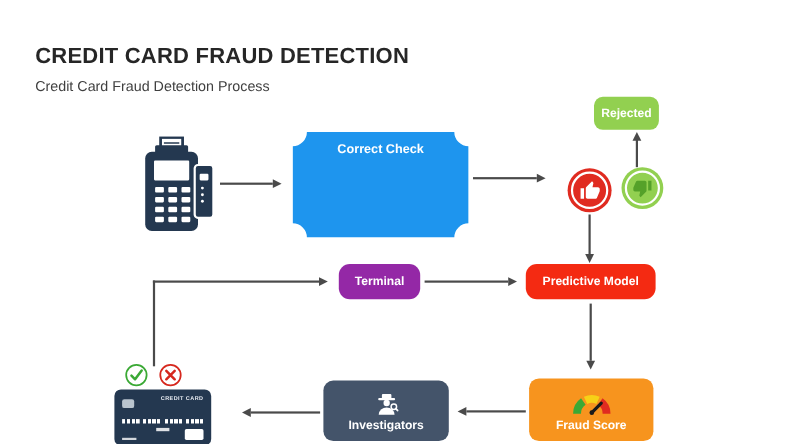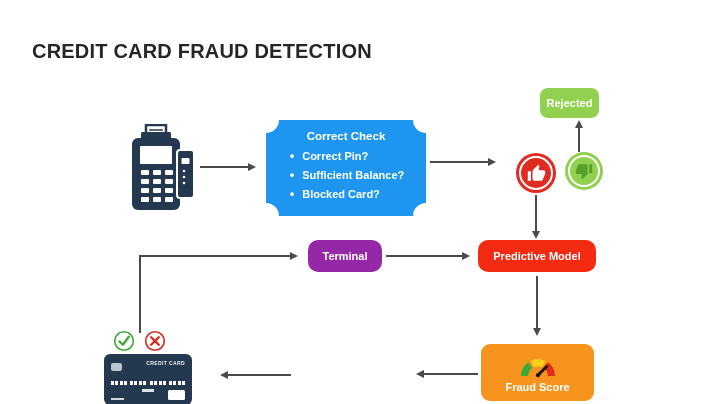--- a/index.html
+++ b/index.html
@@ -61,20 +61,21 @@
   .cc-mid{position:absolute;top:35px;left:38px;width:12px;height:2.5px;background:#fff;opacity:.85;}
   .cc-bl{position:absolute;bottom:5px;left:7px;width:13px;height:2.5px;background:#fff;opacity:.8;}
   .cc-sig{position:absolute;bottom:5px;right:7px;width:17px;height:10px;background:#fff;border-radius:1.5px;}
 </style>
 </head>
 <body>
 
 <div class="canvas">
 
   <div class="abs page-title" style="left:32px;top:12px;">CREDIT CARD FRAUD DETECTION</div>
+  <div class="abs page-subtitle" style="left:32px;top:43px;">Credit Card Fraud Detection Process</div>
 
   <div class="abs" style="left:118px;top:96px;width:78px;height:88px;">
     <svg width="78" height="88" viewBox="0 0 78 88">
       <rect x="28" y="1" width="20" height="10" fill="#fff" stroke="#243850" class="" stroke-width="2.5"></rect>
       <line x1="31" y1="6" x2="45" y2="6" stroke="#243850" stroke-width="1.5"></line>
       <rect class="fill-navy" x="23" y="8" width="30" height="7" rx="1.5"></rect>
       <rect class="fill-navy" x="14" y="14" width="48" height="72" rx="6"></rect>
       <rect class="fill-white" x="22" y="22" width="32" height="18" rx="1"></rect>
       <g class="fill-white">
         <rect x="23" y="46" width="8" height="5" rx="1"></rect>
@@ -102,31 +103,20 @@
     <div class="ln" style="left:0;top:4px;width:48px;height:2px;"></div>
     <div class="ah ah-right" style="left:48px;top:1px;"></div>
   </div>
 
   <div class="plaque" style="left:266px;top:92px;width:160px;height:96px;">
     <svg class="bgshape" width="160" height="96" viewBox="0 0 160 96">
       <path d="M13,0 H147 A13,13 0 0 0 160,13 V83 A13,13 0 0 0 147,96 H13 A13,13 0 0 0 0,83 V13 A13,13 0 0 0 13,0 Z" fill="var(--terminal-check-bg,#1e95ee)"></path>
     </svg>
     <div class="plaque-content">
       <div class="plaque-title">Correct Check</div>
-      <div class="plaque-list">
-        <div class="plaque-item">
-            <span>Correct Pin?</span>
-          </div>
-        <div class="plaque-item">
-            <span>Sufficient Balance?</span>
-          </div>
-        <div class="plaque-item">
-            <span>Blocked Card?</span>
-          </div>
-      </div>
     </div>
   </div>
 
   <div class="abs" style="left:430px;top:129px;width:66px;height:10px;">
     <div class="ln" style="left:0;top:4px;width:58px;height:2px;"></div>
     <div class="ah ah-right" style="left:58px;top:1px;"></div>
   </div>
 
   <div class="badge badge-up" style="left:516px;top:125px;width:40px;height:40px;">
     <div class="badge-inner">
@@ -184,20 +174,31 @@
       <circle cx="24" cy="23" r="2.2" fill="#1a1a1a"></circle>
     </svg>
     <span>Fraud Score</span>
   </div>
 
   <div class="abs" style="left:416px;top:341px;width:62px;height:10px;">
     <div class="ah ah-left" style="left:0;top:1px;"></div>
     <div class="ln" style="left:8px;top:4px;width:54px;height:2px;"></div>
   </div>
 
+  <div class="node node-invest" style="left:294px;top:318px;width:114px;height:55px;">
+    <svg width="25" height="25" viewBox="0 0 26 26">
+      <path class="fill-white" d="M8.5,7.2 v-3 a1,1 0 0 1 1,-1 h7 a1,1 0 0 1 1,1 v3 z"></path>
+      <rect class="fill-white" x="5" y="7.2" width="16" height="2" rx="1"></rect>
+      <circle class="fill-white" cx="13" cy="11.8" r="3"></circle>
+      <path class="fill-white" d="M5.5,23 a7.5,7 0 0 1 15,0 z"></path>
+      <circle cx="19.8" cy="15.3" r="2.6" fill="var(--investigators-bg,#44546a)" stroke="#ffffff" stroke-width="1.4"></circle>
+      <line x1="21.6" y1="17.1" x2="23.3" y2="18.9" stroke="#ffffff" stroke-width="1.7" stroke-linecap="round"></line>
+    </svg>
+    <span>Investigators</span>
+  </div>
 
   <div class="abs" style="left:220px;top:342px;width:71px;height:10px;">
     <div class="ah ah-left" style="left:0;top:1px;"></div>
     <div class="ln" style="left:8px;top:4px;width:63px;height:2px;"></div>
   </div>
 
   <div class="abs" style="left:139px;top:223px;width:168px;height:82px;">
     <div class="ln" style="left:0;top:4px;width:2px;height:78px;"></div>
     <div class="ln" style="left:0;top:4px;width:151px;height:2px;"></div>
     <div class="ah ah-right" style="left:151px;top:1px;"></div>

